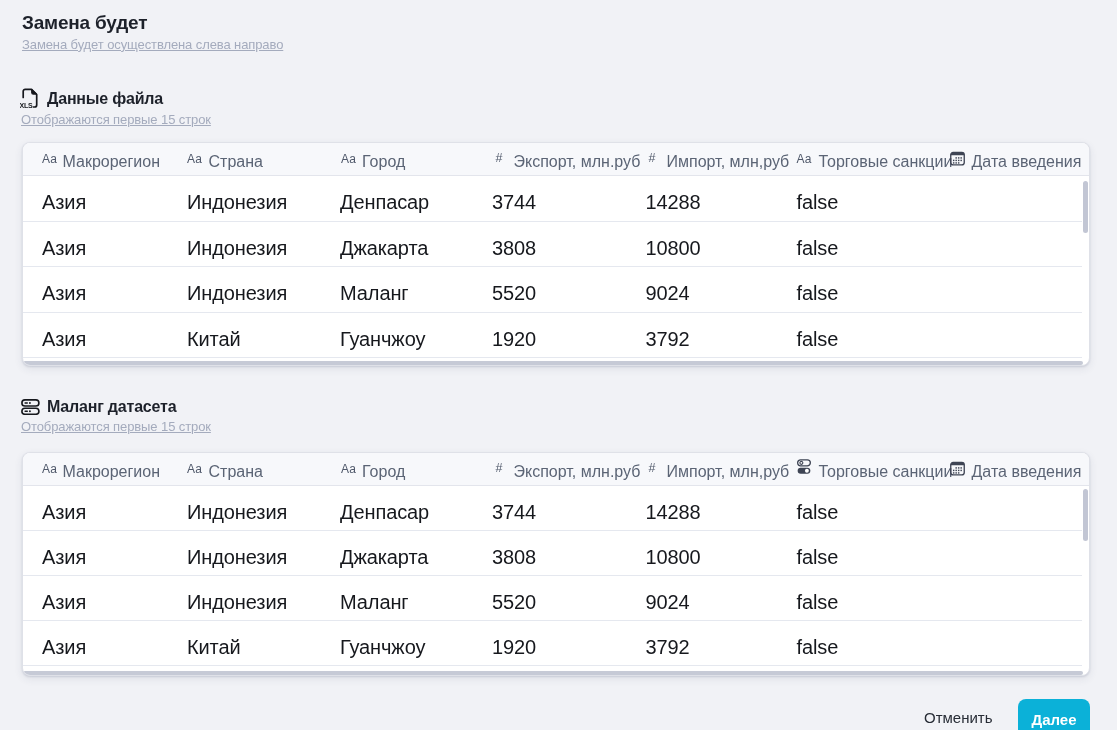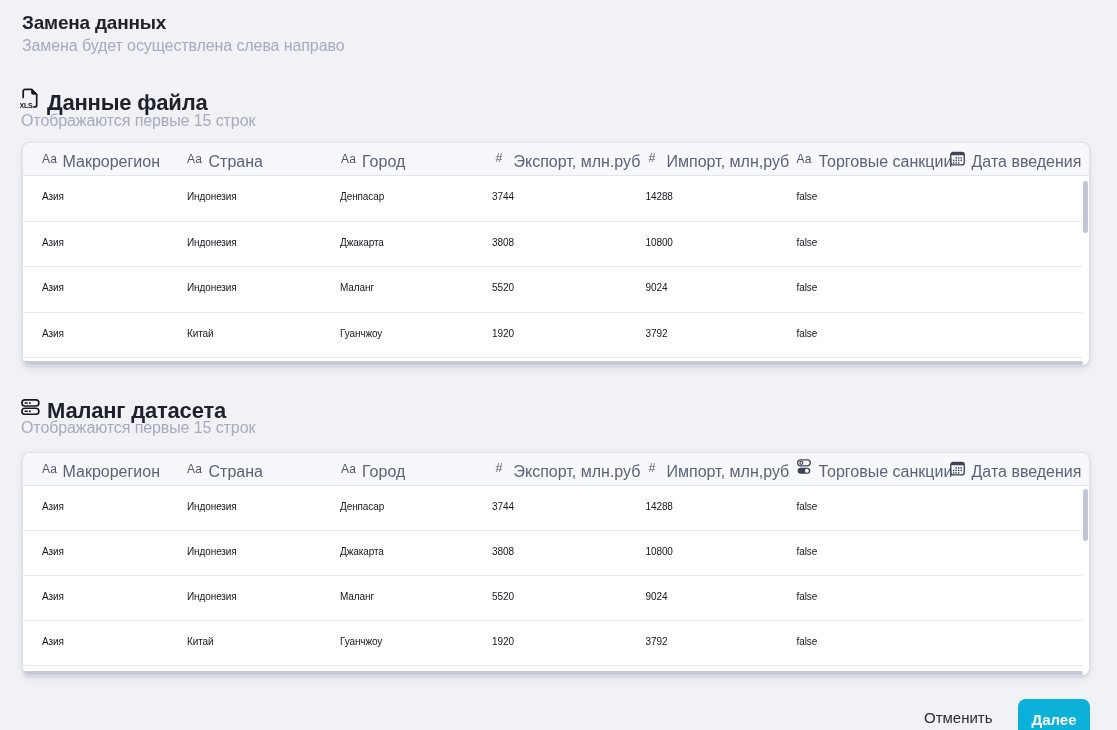--- a/index.html
+++ b/index.html
@@ -1,39 +1,39 @@
 <!DOCTYPE html>
 <html><head>
 <meta charset="utf-8">
 <style>
   * { margin:0; padding:0; box-sizing:border-box; }
   html,body { width:1117px; height:730px; overflow:hidden; }
   body { font-family:"Liberation Sans", sans-serif; background:#f1f2f6; position:relative; }
   .abs { position:absolute; }
-  .muted { color:#a4abbd; font-size:16px; letter-spacing:-.1px; }
-  .sec-head { font-size:22px; font-weight:700; color:#1d212a; letter-spacing:-.2px; }
+  .muted { color:#a4abbd; font-size:13px; letter-spacing:-.1px;text-decoration:underline; }
+  .sec-head { font-size:16px; font-weight:700; color:#1d212a; letter-spacing:-.2px; }
   .tablebox {
     left:22px; width:1068px; height:224px;
     background:#fff; border-radius:8px;
     border:1px solid #dfe1e8;
     box-shadow:0 1px 2px rgba(45,55,90,.14), 0 3px 8px rgba(45,55,90,.09);
     overflow:hidden;
   }
   .thead { position:absolute; left:0; top:0; right:0; height:33px; background:#f7f8fb; border-bottom:1px solid #e3e5ec; }
   .aa { font-size:12px; color:#4f586a; }
   .hash { font-size:12.5px; color:#4f586a; }
   .hlabel { font-size:16px; color:#5b6475; }
   .row { position:absolute; left:0; right:7px; background:#fff; border-bottom:1px solid #e5e8ef; }
-  .cell { position:absolute; font-size:10px; color:#16181d; letter-spacing:-.1px; }
+  .cell { position:absolute; font-size:20px; color:#16181d; letter-spacing:-.1px; }
   .vthumb { position:absolute; right:1px; width:5px; border-radius:3px; background:#c2c6d4; height:52px; }
   .hthumb { position:absolute; left:0px; right:6px; bottom:0px; height:4px; border-radius:2px; background:#c6cad6; }
 </style>
 </head>
 <body>
-  <div class="abs" style="left:22px;top:12px;font-size:19px;font-weight:700;color:#1d212a;letter-spacing:-.2px;">Замена данных</div>
+  <div class="abs" style="left:22px;top:12px;font-size:19px;font-weight:700;color:#1d212a;letter-spacing:-.2px;">Замена будет</div>
   <div class="abs muted" style="left:22px;top:36.5px;">Замена будет осуществлена слева направо</div>
 
   <div class="abs" style="left:20px;top:87.5px;width:18px;height:21px;">
     <svg width="18" height="21" viewBox="0 0 18 21">
       <path d="M3.2 9.5 V3.3 A2 2 0 0 1 5.2 1.3 H11.5 L16.7 6.5 V17 A2 2 0 0 1 14.7 19 H13.4" fill="none" stroke="#16181d" stroke-width="1.7" stroke-linecap="round" stroke-linejoin="round"></path>
       <path d="M11.8 1.7 V4.5 A1.6 1.6 0 0 0 13.4 6.1 H16.3 Z" fill="#16181d" stroke="#16181d" stroke-width="1.4" stroke-linejoin="round"></path>
       <text x="-0.4" y="19.6" font-size="7" font-weight="700" fill="#16181d" font-family="Liberation Sans" letter-spacing="-0.3">XLS</text>
     </svg>
   </div>
   <div class="abs sec-head" style="left:47px;top:90px;">Данные файла</div>

